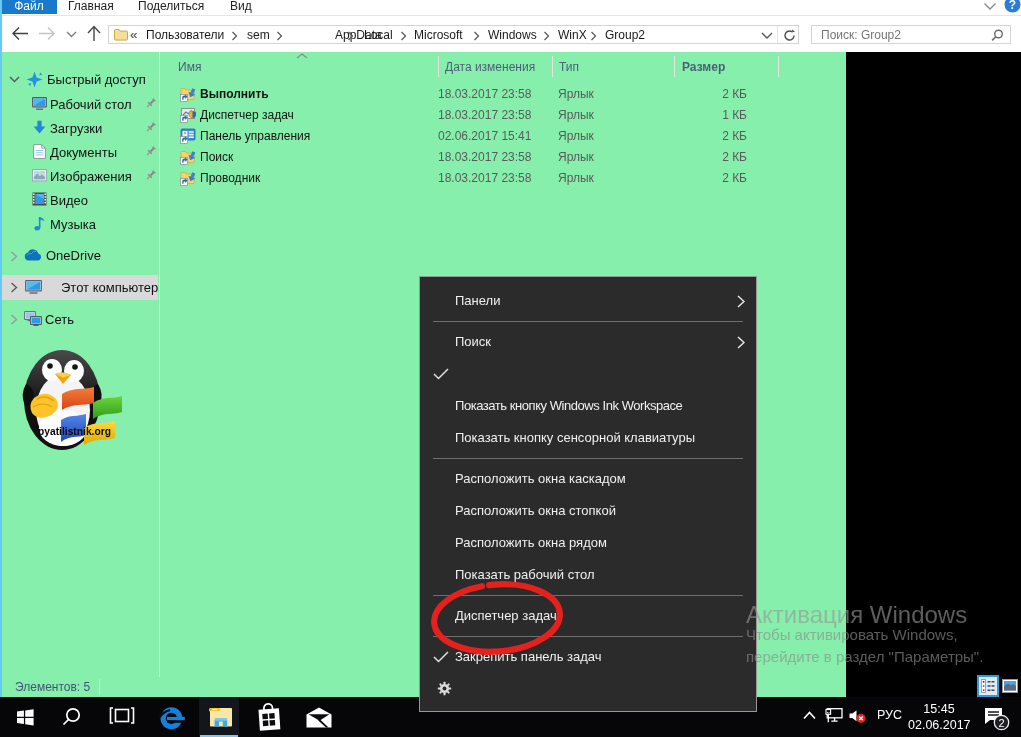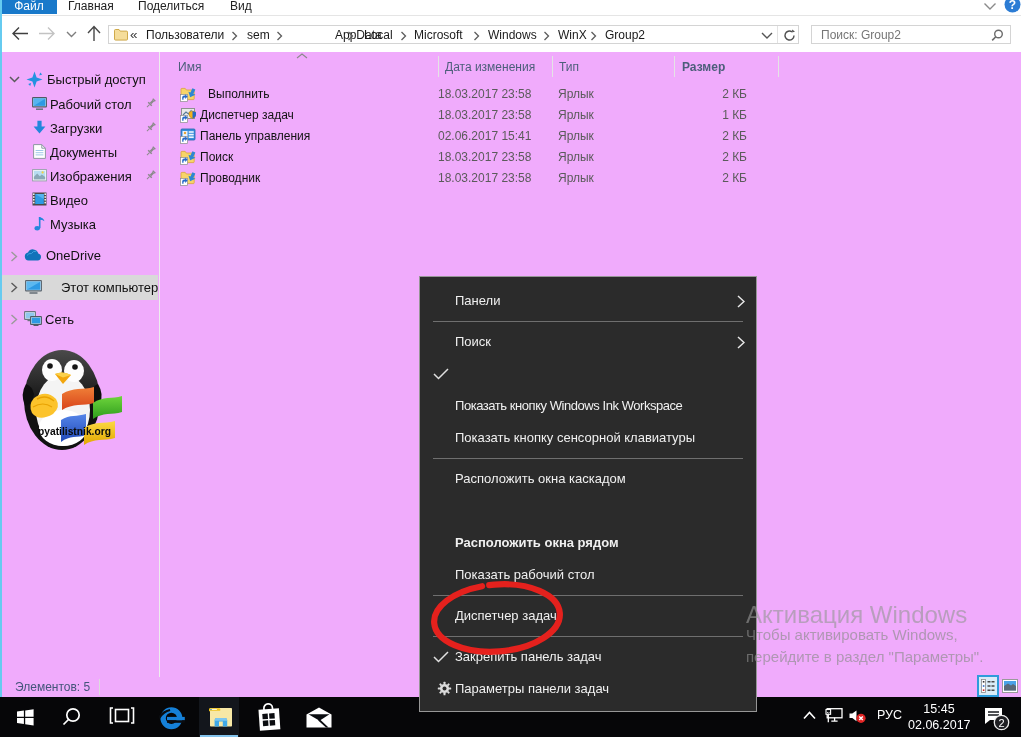--- a/index.html
+++ b/index.html
@@ -1,19 +1,19 @@
 <!DOCTYPE html>
 <html><head>
 <meta charset="utf-8">
 <style>
   * { margin:0; padding:0; box-sizing:border-box; }
   html,body { width:1021px; height:737px; overflow:hidden; }
   body { position:relative; background:#000; font-family:"Liberation Sans",sans-serif; }
   .abs { position:absolute; }
-  #win { position:absolute; left:0; top:0; width:1021px; height:697px; background:#f0abfc;padding-left:8px; }
+  #win { position:absolute; left:0; top:0; width:846px; height:697px; background:#86efac;padding-left:8px; }
   #leftborder { position:absolute; left:0; top:0; width:2px; height:697px; background:#66cbf0; z-index:3; }
   
   #tabs { position:absolute; left:0; top:0; width:1021px; height:16px; background:#fff; border-bottom:1px solid #e5e5e5; }
   #tabfile { position:absolute; left:1px; top:0; width:56px; height:14px; background:#1979ca; color:#fff; font-size:12px; text-align:center; line-height:13px; }
   .tab { position:absolute; top:0; font-size:12px; color:#222; line-height:13px; }
   
   #toolbar { position:absolute; left:0; top:16px; width:1021px; height:36px; background:#fff; }
   #addrbox { position:absolute; left:108px; top:9px; width:691px; height:19px; border:1px solid #d4d4d4; background:#fff; }
   #searchbox { position:absolute; left:811px; top:9px; width:200px; height:19px; border:1px solid #d4d4d4; background:#fff; }
   .crumb { position:absolute; top:2px; font-size:12px; color:#1a1a1a; white-space:nowrap; }
@@ -137,21 +137,21 @@
     <div class="hsep" style="left:552px;"></div>
     <div class="hsep" style="left:674px;"></div>
     <div class="hsep" style="left:778px;"></div>
 
     <svg class="abs" style="left:180px;top:86px;" width="16" height="16" viewBox="0 0 16 16">
       <path d="M1 3.2 a0.8 0.8 0 0 1 0.8-0.8 h3.4 l1.2 1.6 h7 a0.8 0.8 0 0 1 0.8 0.8 v8 a0.8 0.8 0 0 1 -0.8 0.8 h-11.6 a0.8 0.8 0 0 1 -0.8-0.8 z" fill="#f7d469" stroke="#d8a637" stroke-width="0.8"></path>
       <path d="M10.4 2.4 h3.2 v4.8 h2.2 l-3.8 4.4 -3.8-4.4 h2.2 z" fill="#2e86d3" transform="rotate(24 12 7)"></path>
       <rect x="0.5" y="8.5" width="7" height="7" fill="#fff" stroke="#8a8a8a" stroke-width="0.7"></rect>
       <path d="M2.2 13.8 v-2.6 q0-1.6 2-1.6 h1 v-1.4 l2.4 2.4 -2.4 2.4 v-1.5 h-0.8 q-0.9 0-0.9 0.9 v1.4 z" fill="#2668c9"></path>
     </svg>
-    <div class="fname" style="left:208px;top:87px;">Выполнить</div>
+    <div class="fname" style="left:200px;top:87px;font-weight:bold;">Выполнить</div>
     <div class="fmeta" style="left:438px;top:87px;">18.03.2017 23:58</div>
     <div class="fmeta" style="left:558px;top:87px;">Ярлык</div>
     <div class="fmeta" style="left:660px;top:87px;width:87px;text-align:right;">2 КБ</div>
 
     <svg class="abs" style="left:180px;top:107px;" width="16" height="16" viewBox="0 0 16 16">
       <rect x="1.5" y="1.5" width="13" height="10" fill="#e9e9e9" stroke="#8f8f8f" stroke-width="1"></rect>
       <path d="M3 8 l3-3 2.5 2 3-4" stroke="#5a7a9a" stroke-width="1.1" fill="none"></path>
       <path d="M9 7 a3.5 3.5 0 1 0 7 0 a3.5 3.5 0 1 0 -7 0" fill="#fff" opacity="0.2"></path>
       <path d="M12.5 4 l3.5 1.2 v2.3 q0 2.6-3.5 4 q-3.5-1.4-3.5-4 v-2.3 z" fill="#f2b11d" stroke="#b47d00" stroke-width="0.5"></path>
       <path d="M12.5 4 l3.5 1.2 v2.3 q0 2.6-3.5 4 z" fill="#2668c9"></path>
@@ -410,30 +410,30 @@
   <svg class="abs" style="left:317px;top:59px;" width="8" height="13" viewBox="0 0 8 13">
       <path d="M1 1 L7 6.5 L1 12" stroke="#e8e8e8" stroke-width="1.5" fill="none"></path>
     </svg>
   <svg class="abs" style="left:13px;top:91px;" width="16" height="12" viewBox="0 0 16 12">
       <path d="M1 6 L5.5 10.5 L15 1" stroke="#e0e0e0" stroke-width="1.5" fill="none"></path>
     </svg>
   <div class="mi" style="top:113px;letter-spacing:-0.45px;">Показать кнопку Windows Ink Workspace</div>
   <div class="mi" style="top:145px;">Показать кнопку сенсорной клавиатуры</div>
   <div class="msep" style="top:181px;"></div>
   <div class="mi" style="top:186px;">Расположить окна каскадом</div>
-  <div class="mi" style="top:250px;font-weight:bold;">Расположить окна рядом</div>
+  <div class="mi" style="top:218px;">Расположить окна стопкой</div>
+  <div class="mi" style="top:250px;">Расположить окна рядом</div>
   <div class="mi" style="top:282px;">Показать рабочий стол</div>
   <div class="msep" style="top:318px;"></div>
   <div class="mi" style="top:323px;">Диспетчер задач</div>
   <div class="msep" style="top:359px;"></div>
   <div class="mi" style="top:364px;">Закрепить панель задач</div>
   <svg class="abs" style="left:13px;top:374px;" width="16" height="12" viewBox="0 0 16 12">
       <path d="M1 6 L5.5 10.5 L15 1" stroke="#e0e0e0" stroke-width="1.5" fill="none"></path>
     </svg>
-  <div class="mi" style="top:396px;">Параметры панели задач</div>
   <svg class="abs" style="left:17px;top:404px;" width="15" height="15" viewBox="0 0 15 15">
     <g fill="#dcdcdc">
       <circle cx="7.5" cy="7.5" r="4.6"></circle>
       <g>
         <rect x="6.5" y="0.8" width="2" height="2.4" rx="0.5"></rect>
         <rect x="6.5" y="11.8" width="2" height="2.4" rx="0.5"></rect>
         <rect x="0.8" y="6.5" width="2.4" height="2" rx="0.5"></rect>
         <rect x="11.8" y="6.5" width="2.4" height="2" rx="0.5"></rect>
         <rect x="6.5" y="0.8" width="2" height="2.4" rx="0.5" transform="rotate(45 7.5 7.5)"></rect>
         <rect x="6.5" y="11.8" width="2" height="2.4" rx="0.5" transform="rotate(45 7.5 7.5)"></rect>

